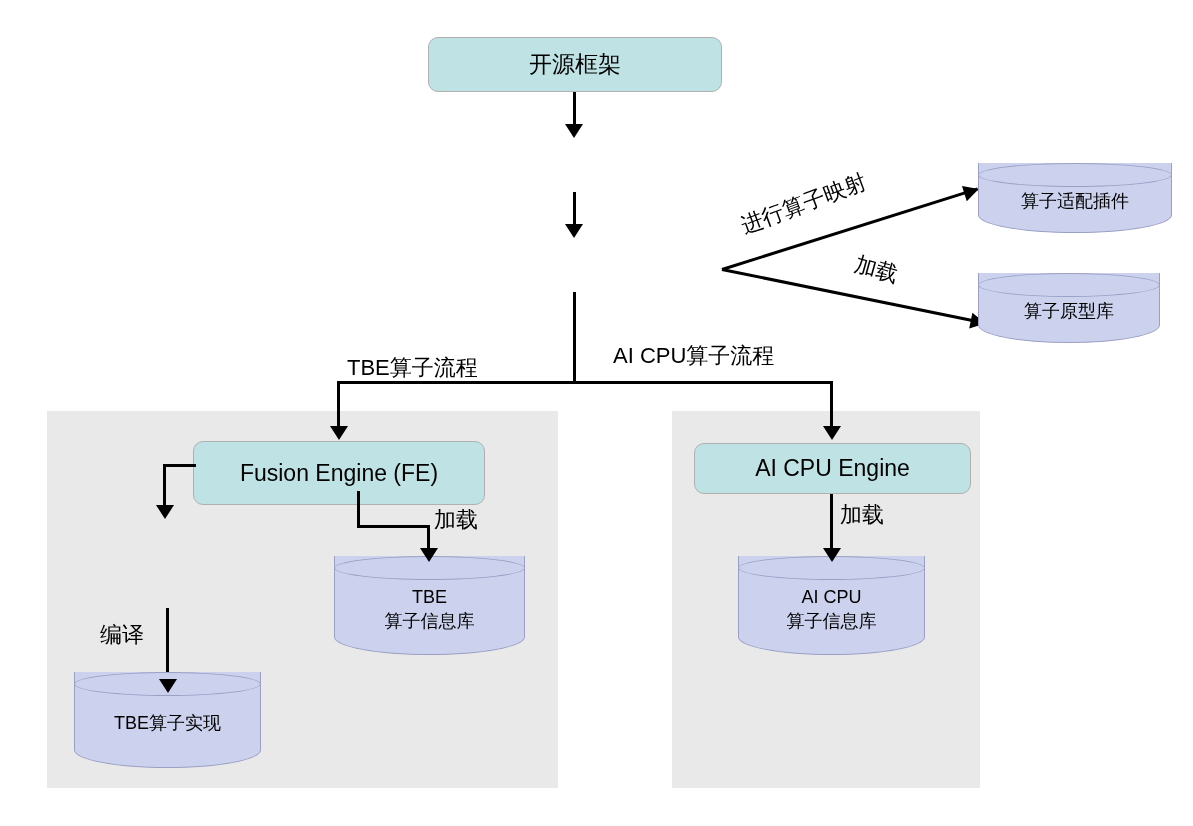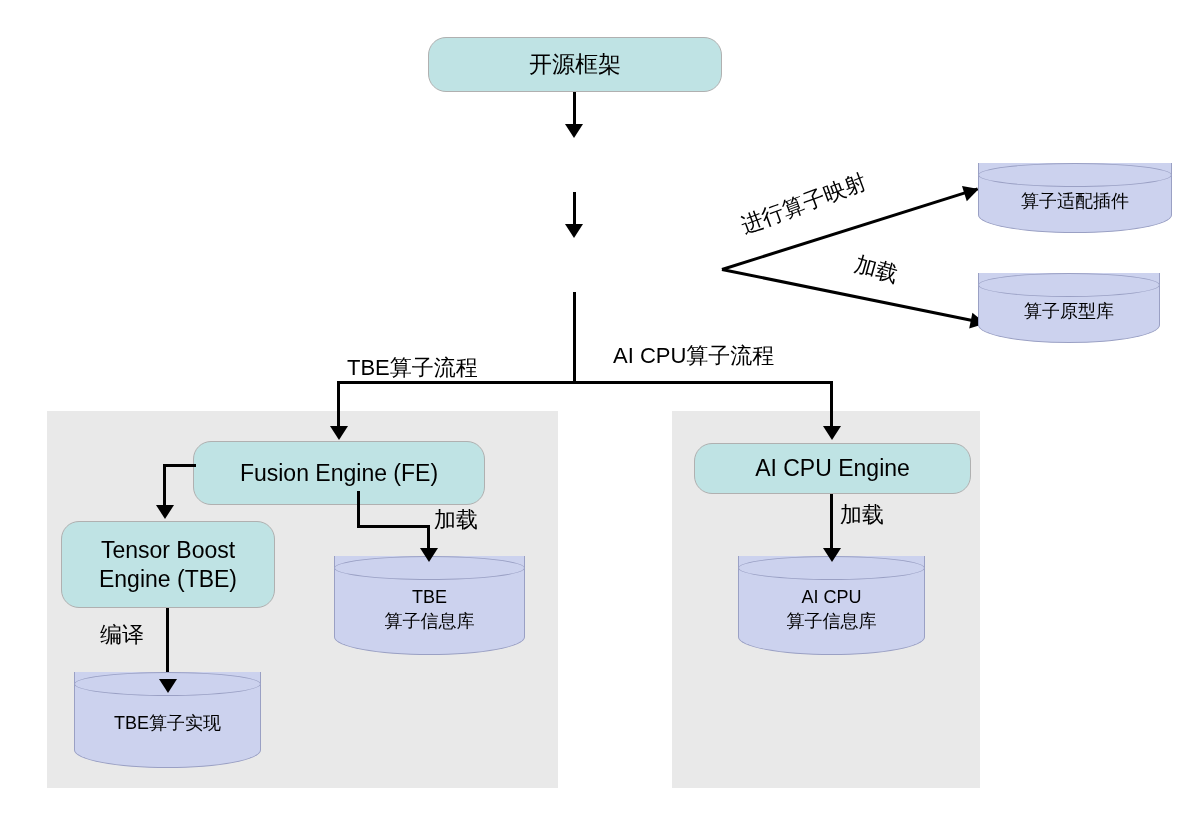--- a/index.html
+++ b/index.html
@@ -18,21 +18,21 @@
     overflow: hidden;
   }
   .panel {
     position: absolute;
     background: #e9e9e9;
     border: 0;
   }
   .node {
     position: absolute;
     box-sizing: border-box;
-    border-radius: 18px;
+    border-radius: 10px;
     border: 1px solid #b0b0b0;
     display: flex;
     align-items: center;
     justify-content: center;
     text-align: center;
     color: #000000;
     line-height: 1.22;
     font-size: 23px;
     white-space: pre-line;
   }
@@ -179,22 +179,20 @@
   <div class="edge" style="left:163px; top:464px; width:33px; height:3px;"></div>
   <div class="edge" style="left:163px; top:464px; width:3px; height:43px;"></div>
   <div class="arrowhead down" style="left:156px; top:505px;"></div>
 
   <div class="edge" style="left:357px; top:491px; width:3px; height:37px;"></div>
   <div class="edge" style="left:357px; top:525px; width:73px; height:3px;"></div>
   <div class="edge" style="left:427px; top:525px; width:3px; height:26px;"></div>
   <div class="arrowhead down" style="left:420px; top:548px;"></div>
   <div class="elabel" style="left:434px; top:505px;">加载</div>
 
-  <div class="node teal" style="left:61px; top:521px; width:214px; height:87px;">Tensor Boost
-Engine (TBE)</div>
 
   <div class="edge" style="left:166px; top:608px; width:3px; height:75px;"></div>
   <div class="arrowhead down" style="left:159px; top:679px;"></div>
   <div class="elabel" style="left:100px; top:620px;">编译</div>
 
   <div class="cyl" style="left:334px; top:556px; width:191px; height:99px;">
     <span class="body"></span>
     <span class="top"></span>
     <span class="cyltext">TBE
 算子信息库</span>

